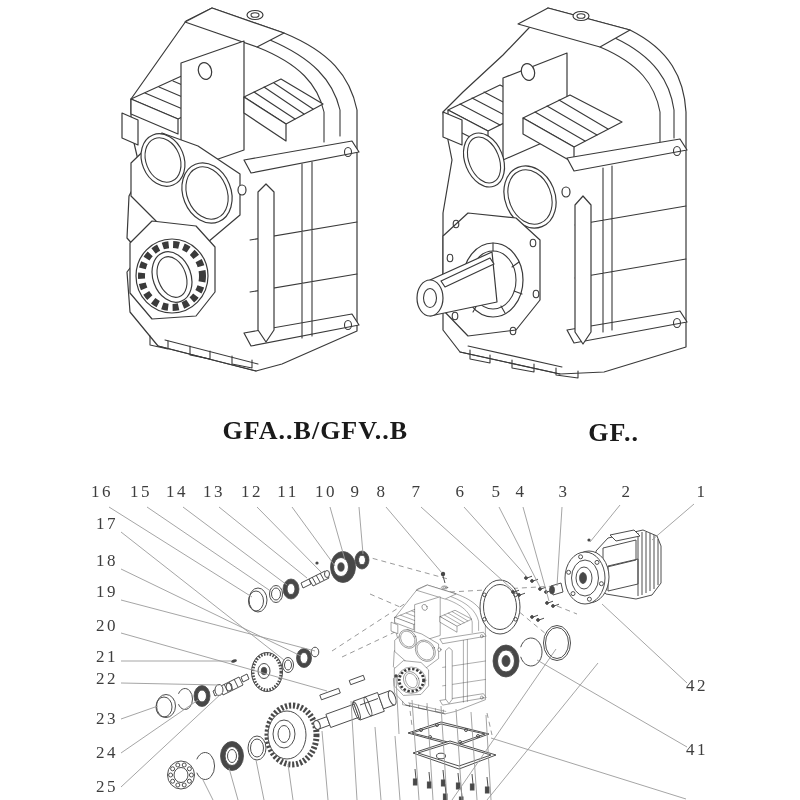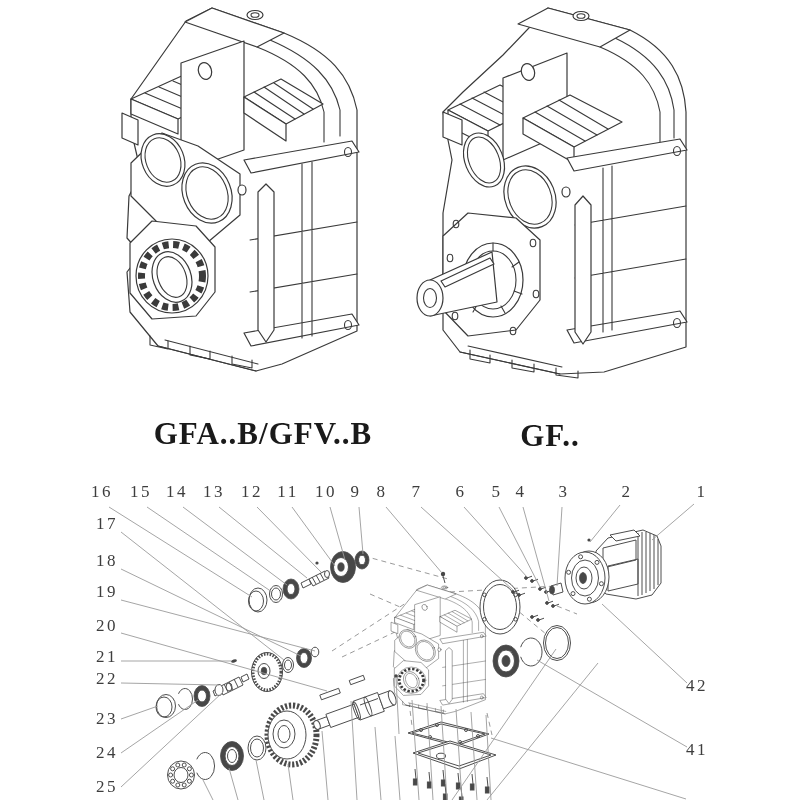--- a/index.html
+++ b/index.html
@@ -1,22 +1,22 @@
 <!DOCTYPE html>
 <html><head>
 <meta charset="utf-8">
 <style>
   html,body{margin:0;padding:0;background:#ffffff;}
   .stage{position:relative;width:800px;height:800px;background:#fff;overflow:hidden;
          font-family:"Liberation Serif", serif;}
   .stage svg{position:absolute;left:0;top:0;}
-  .model-label{position:absolute;font-weight:bold;font-size:31px;color:#1a1a1a;
-               text-align:center;letter-spacing:1px;white-space:nowrap;}
+  .model-label{position:absolute;font-weight:bold;font-size:26px;color:#1a1a1a;
+               text-align:right;letter-spacing:1px;white-space:nowrap;}
   .model-label.left{left:118px;top:416px;width:290px;}
-  .model-label.right{left:475px;top:418px;width:150px;}
+  .model-label.right{left:489px;top:418px;width:150px;}
   .callout-txt{font-family:"Liberation Serif", serif;font-size:17px;fill:#3d3d3d;letter-spacing:2.5px;}
   .leader{stroke:#9b9b9b;stroke-width:0.9;fill:none;}
   .dash{stroke:#8f8f8f;stroke-width:0.9;fill:none;stroke-dasharray:5 4;}
   .ink{stroke:#3a3a3a;fill:#fff;stroke-width:1.2;stroke-linejoin:round;stroke-linecap:round;}
   .ink-n{stroke:#3a3a3a;fill:none;stroke-width:1.1;stroke-linejoin:round;stroke-linecap:round;}
   .pk{stroke:#4e4e4e;fill:#fff;stroke-width:1;stroke-linejoin:round;}
   .pk-n{stroke:#4e4e4e;fill:none;stroke-width:1;stroke-linejoin:round;}
   .pk-d{stroke:#4e4e4e;fill:#474747;stroke-width:0.8;}
 </style>
 </head>

